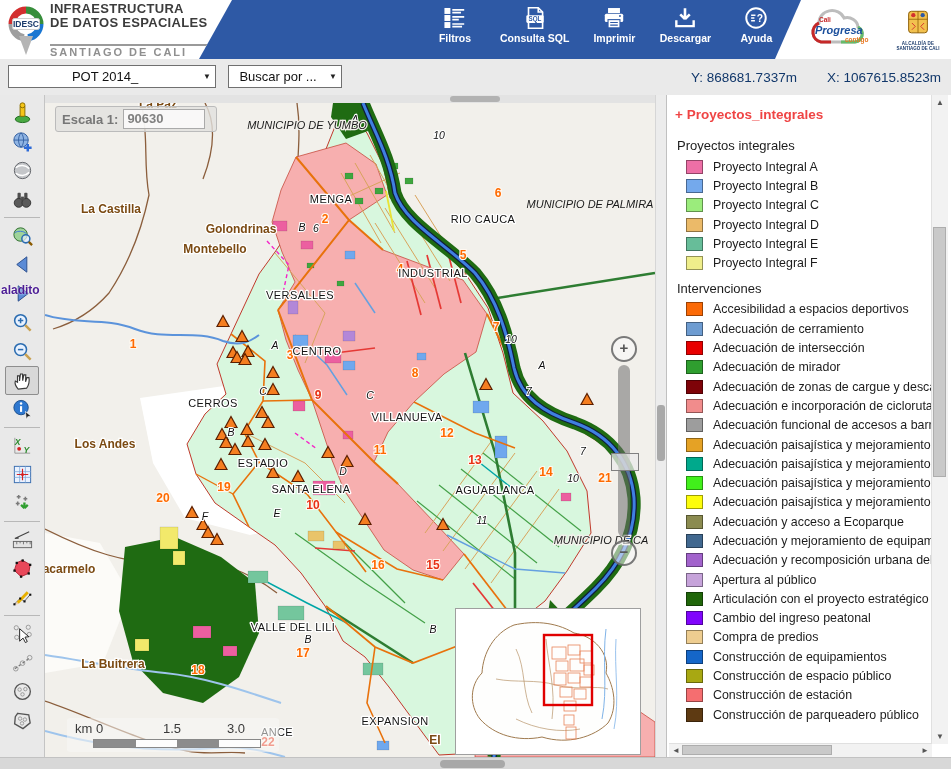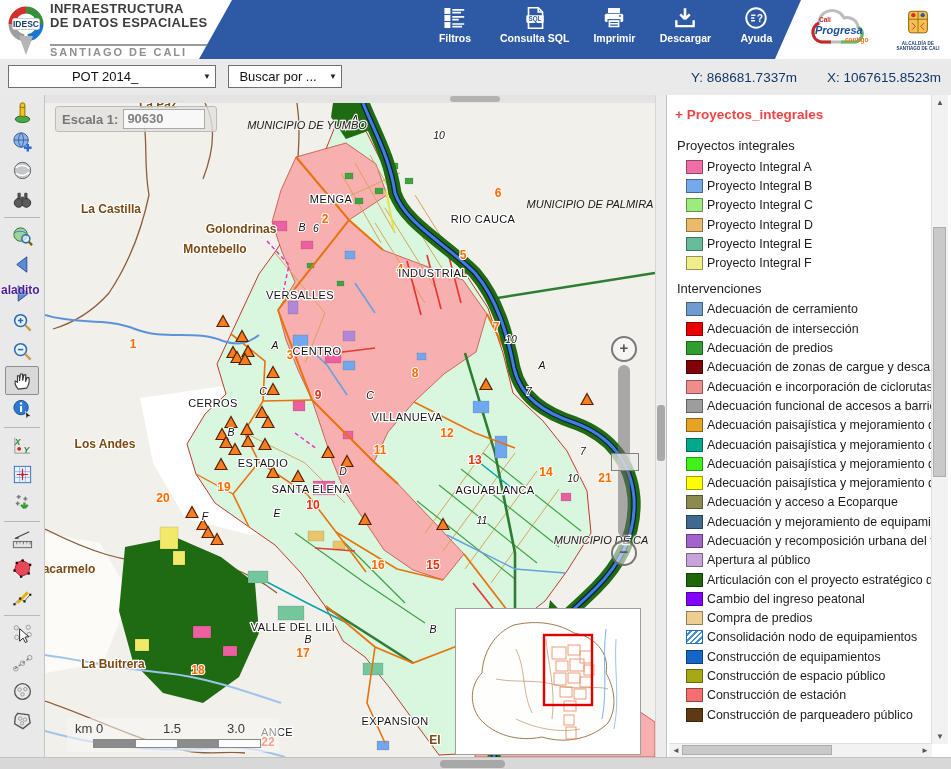--- a/index.html
+++ b/index.html
@@ -80,21 +80,21 @@
   .sv-muni{font-size:11px;font-style:italic;fill:#1A1A1A;text-anchor:middle;paint-order:stroke;stroke:#F2F0EB;stroke-width:2.4px;}
   .sv-brown{font-size:12px;font-weight:bold;fill:#7B4A12;text-anchor:middle;paint-order:stroke;stroke:#FFFFFF;stroke-width:2.4px;}
   .sv-num-o{font-size:12px;font-weight:bold;fill:#FF6A00;text-anchor:middle;paint-order:stroke;stroke:#FFF8F0;stroke-width:2.2px;}
   .sv-num-r{font-size:12px;font-weight:bold;fill:#E83015;text-anchor:middle;paint-order:stroke;stroke:#FFF8F0;stroke-width:2.2px;}
   .sv-letter{font-size:10.5px;font-style:italic;fill:#101010;text-anchor:middle;paint-order:stroke;stroke:#FFFFFF;stroke-width:2px;}
   
   .panel{position:absolute;left:666px;top:95px;width:285px;height:662px;background:#FFF;border-left:1px solid #C0C0C0;box-sizing:border-box;}
   .panel-inner{position:absolute;left:0;top:0;right:20px;bottom:13px;overflow:hidden;padding:10px 0 0 8px;}
   .ptitle{font-size:13.5px;font-weight:bold;color:#ef4444;margin:2px 0 16px 0;cursor:pointer;}
   .leg-group-title{font-size:13px;color:#1C1C1C;margin:8px 0 4px 2px;}
-  .leg-item{display:flex;align-items:center;gap:4px;height:19.3px;padding-left:11px;font-size:12.4px;color:#1C1C1C;white-space:nowrap;}
+  .leg-item{display:flex;align-items:center;gap:10px;height:19.3px;padding-left:11px;font-size:12.4px;color:#1C1C1C;white-space:nowrap;}
   .swatch{width:17px;height:14px;flex:0 0 17px;box-sizing:border-box;border:1px solid rgba(0,0,0,.38);}
   .swatch.hatch{background:repeating-linear-gradient(135deg,#FFF 0 2px,#4A90D9 2px 4px)!important;border-color:#2B6CB0;}
   .pv{position:absolute;right:3px;top:0;bottom:13px;width:16px;background:#F2F2F2;border-left:1px solid #E0E0E0;}
   .pv .arrow{position:absolute;left:0;width:16px;height:15px;font-size:8px;color:#555;text-align:center;line-height:15px;cursor:pointer;}
   .pv .up{top:0;} .pv .dn{bottom:0;}
   .pv .hnd{position:absolute;left:1px;top:132px;width:13px;height:250px;background:#C9C9C9;border:1px solid #ADADAD;box-sizing:border-box;cursor:pointer;}
   .ph{position:absolute;left:2px;right:19px;bottom:0;height:13px;background:#F2F2F2;border-top:1px solid #E0E0E0;}
   .ph .arrow{position:absolute;top:0;width:14px;height:13px;font-size:8px;color:#555;text-align:center;line-height:13px;cursor:pointer;}
   .ph .lf{left:0;} .ph .rt{right:0;}
   .ph .hnd{position:absolute;left:13px;top:1px;width:150px;height:10px;background:#C9C9C9;border:1px solid #ADADAD;box-sizing:border-box;cursor:pointer;}
@@ -760,30 +760,34 @@
           <div class="leg-item">
             <span class="swatch" style="background: rgb(103, 189, 153);"></span>
             <span>Proyecto Integral E</span>
           </div>
           <div class="leg-item">
             <span class="swatch" style="background: rgb(239, 238, 139);"></span>
             <span>Proyecto Integral F</span>
           </div>
           <div class="leg-group-title">Intervenciones</div>
           <div class="leg-item">
+            <span class="swatch" style="background: rgb(251, 106, 7);"></span>
+            <span>Accesibilidad a espacios deportivos</span>
+          </div>
+          <div class="leg-item">
             <span class="swatch" style="background: rgb(110, 156, 209);"></span>
             <span>Adecuación de cerramiento</span>
           </div>
           <div class="leg-item">
             <span class="swatch" style="background: rgb(232, 0, 0);"></span>
             <span>Adecuación de intersección</span>
           </div>
           <div class="leg-item">
             <span class="swatch" style="background: rgb(47, 158, 47);"></span>
-            <span>Adecuación de predios</span>
+            <span>Adecuación de mirador</span>
           </div>
           <div class="leg-item">
             <span class="swatch" style="background: rgb(126, 3, 8);"></span>
             <span>Adecuación de zonas de cargue y descargu</span>
           </div>
           <div class="leg-item">
             <span class="swatch" style="background: rgb(241, 140, 140);"></span>
             <span>Adecuación e incorporación de ciclorutas</span>
           </div>
           <div class="leg-item">
@@ -826,24 +830,20 @@
             <span class="swatch" style="background: rgb(32, 102, 10);"></span>
             <span>Articulación con el proyecto estratégico del</span>
           </div>
           <div class="leg-item">
             <span class="swatch" style="background: rgb(128, 4, 252);"></span>
             <span>Cambio del ingreso peatonal</span>
           </div>
           <div class="leg-item">
             <span class="swatch" style="background: rgb(238, 205, 144);"></span>
             <span>Compra de predios</span>
-          </div>
-          <div class="leg-item">
-            <span class="swatch hatch" style="background: rgb(255, 255, 255);"></span>
-            <span>Consolidación nodo de equipamientos</span>
           </div>
           <div class="leg-item">
             <span class="swatch" style="background: rgb(21, 102, 200);"></span>
             <span>Construcción de equipamientos</span>
           </div>
           <div class="leg-item">
             <span class="swatch" style="background: rgb(168, 168, 18);"></span>
             <span>Construcción de espacio público</span>
           </div>
           <div class="leg-item">

